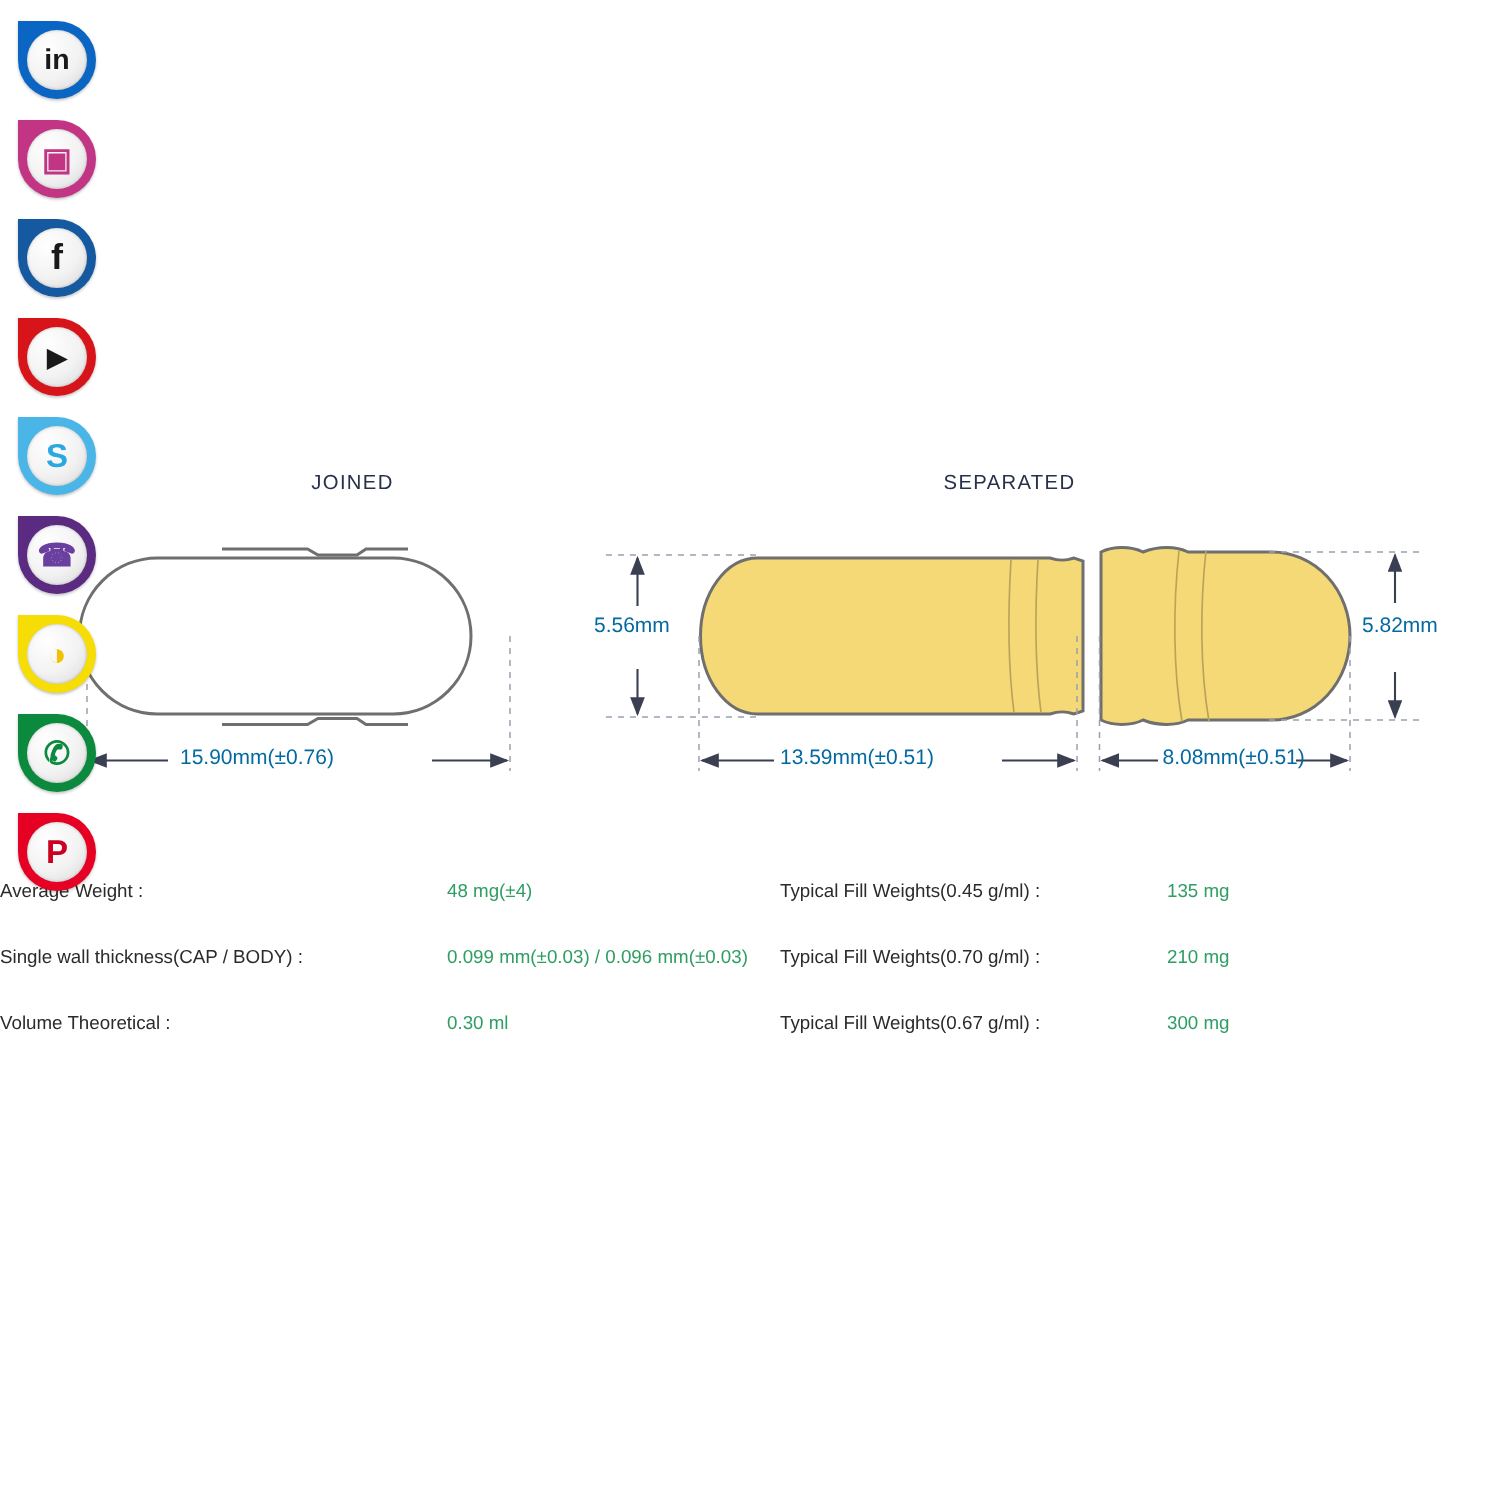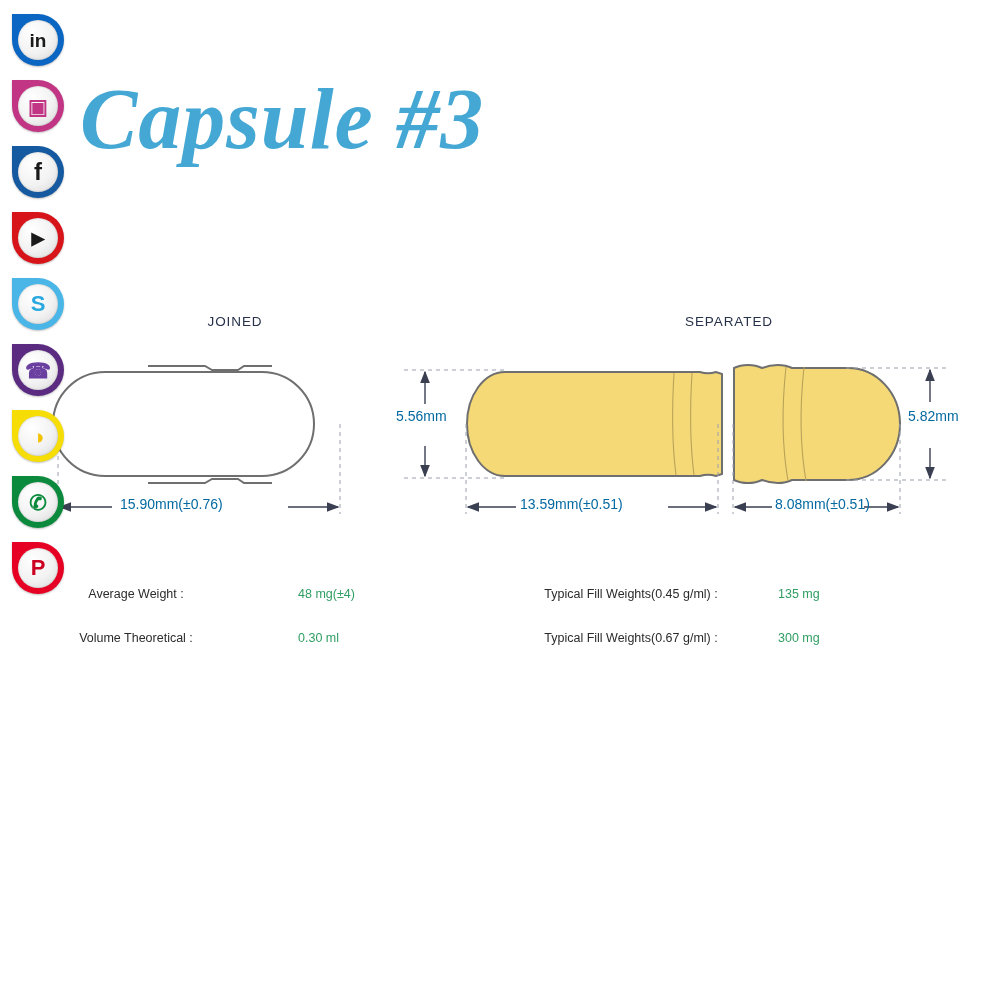--- a/index.html
+++ b/index.html
@@ -71,21 +71,21 @@
     width: 1000px; height: 260px;
   }
   .view-label {
     position: absolute;
     font-size: 13.5px;
     color: #27324a;
     letter-spacing: .9px;
     white-space: nowrap;
   }
   #label-joined { left: 170px; top: 18px; width: 130px; text-align: center; }
-  #label-separated { left: 664px; top: 18px; width: 130px; text-align: center; }
+  #label-separated { left: 608px; top: 18px; width: 130px; text-align: center; }
 
   .dim-text {
     position: absolute;
     font-size: 14px;
     color: #0369a1;
     white-space: nowrap;
   }
   #dim-joined-len { left: 120px; top: 200px; }
   #dim-body-len  { left: 520px; top: 200px; }
   #dim-cap-len   { left: 775px; top: 200px; }
@@ -99,21 +99,21 @@
     width: 1000px;
   }
   .spec-row {
     display: flex;
     align-items: center;
     height: 44px;
   }
   .spec-label {
     font-size: 12.5px;
     color: #2b2b2b;
-    text-align: center;
+    text-align: left;
     white-space: nowrap;
   }
   .spec-value {
     font-size: 12.5px;
     color: #2f9e63;
     text-align: left;
     white-space: nowrap;
   }
   .col-a-label { width: 280px; padding-right: 8px; }
   .col-a-value { width: 240px; padding-left: 18px; }
@@ -181,21 +181,20 @@
           <span class="social-glyph" style="font-size: 21px; color: rgb(11, 138, 61);">✆</span>
         </div>
       </div>
       <div class="social-item" style="background: rgb(230, 0, 35);">
         <div class="social-disc">
           <span class="social-glyph" style="font-size: 22px; color: rgb(204, 0, 32);">P</span>
         </div>
       </div>
     </div>
 
-  <h1 id="page-title">Capsule #3</h1>
 
   <div id="diagram">
 
     <span class="view-label" id="label-joined">JOINED</span>
     <span class="view-label" id="label-separated">SEPARATED</span>
 
     <svg width="1000" height="260" viewBox="0 0 1000 260" style="position:absolute; left:0; top:0;">
       <defs>
         <marker id="arrR" markerWidth="9" markerHeight="7" refX="8" refY="3.5" orient="auto">
           <path d="M0,0 L9,3.5 L0,7 z" fill="#3a3f52"></path>
@@ -273,20 +272,26 @@
 
   <div id="spec-table">
 
   <div class="spec-row">
         <div class="spec-label col-a-label">Average Weight :</div>
         <div class="spec-value col-a-value">48 mg(±4)</div>
         <div class="spec-label col-b-label">Typical Fill Weights(0.45 g/ml) :</div>
         <div class="spec-value col-b-value">135 mg</div>
       </div>
       <div class="spec-row">
+        <div class="spec-label col-a-label">Single wall thickness(CAP / BODY) :</div>
+        <div class="spec-value col-a-value">0.099 mm(±0.03) / 0.096 mm(±0.03)</div>
+        <div class="spec-label col-b-label">Typical Fill Weights(0.70 g/ml) :</div>
+        <div class="spec-value col-b-value">210 mg</div>
+      </div>
+      <div class="spec-row">
         <div class="spec-label col-a-label">Volume Theoretical :</div>
         <div class="spec-value col-a-value">0.30 ml</div>
         <div class="spec-label col-b-label">Typical Fill Weights(0.67 g/ml) :</div>
         <div class="spec-value col-b-value">300 mg</div>
       </div>
     </div>
 
 
 </div>
 

